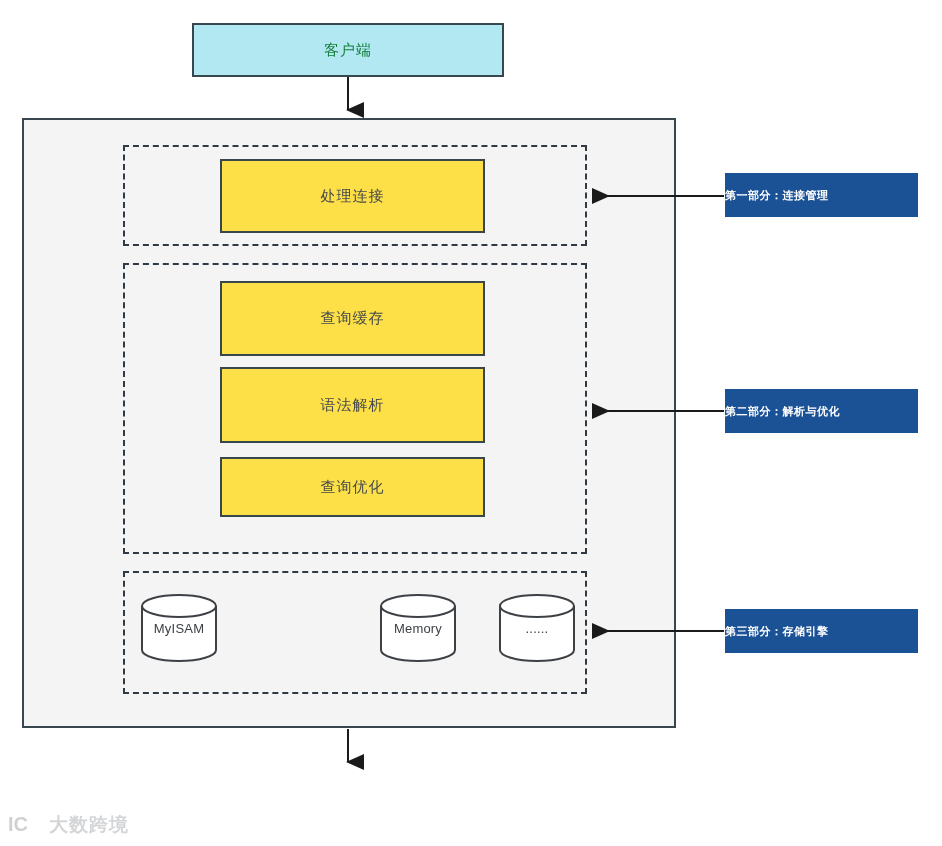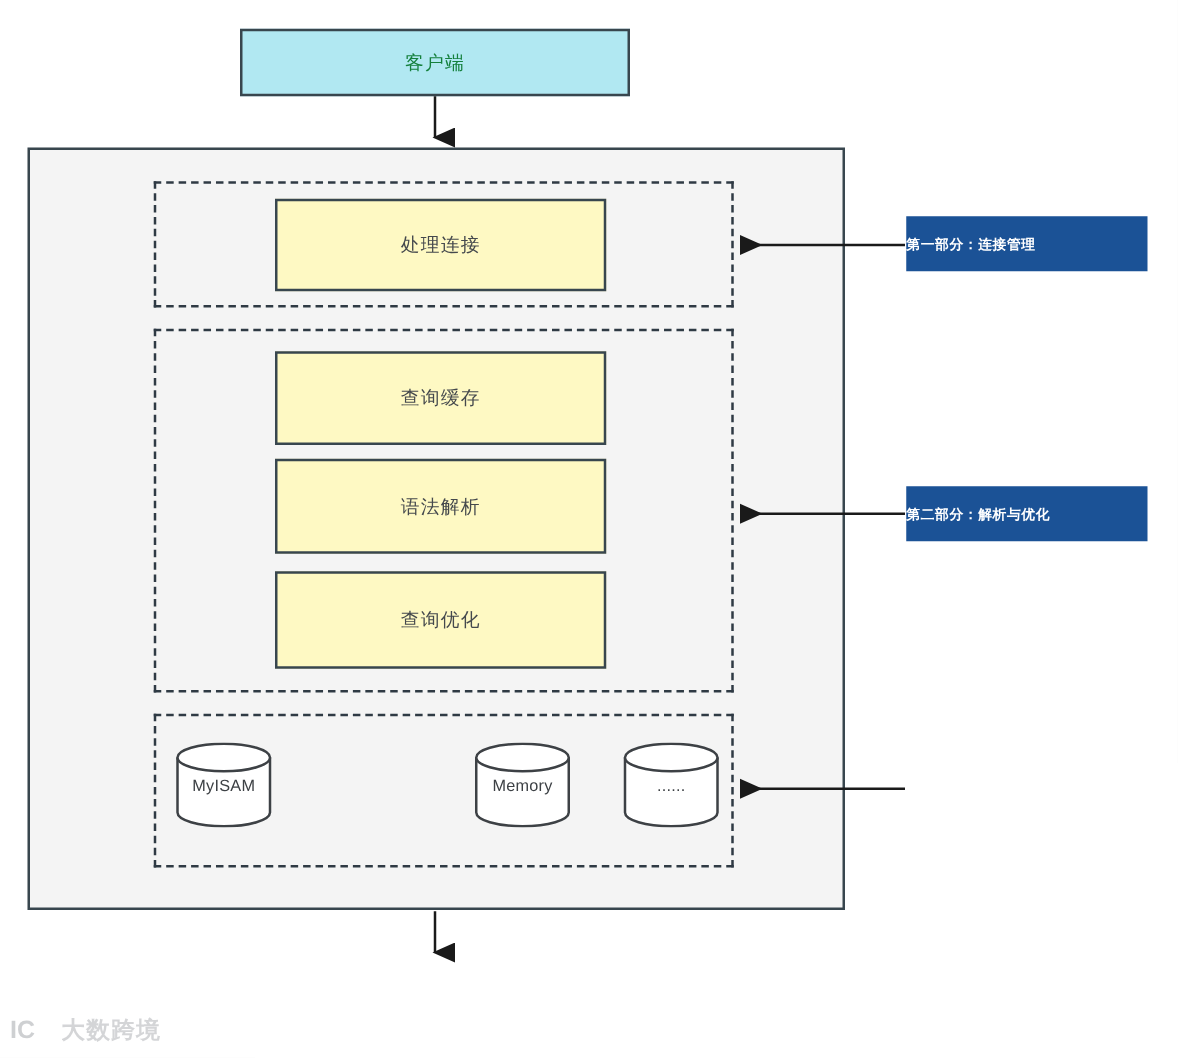--- a/index.html
+++ b/index.html
@@ -55,34 +55,34 @@
     box-sizing: border-box;
     background: transparent;
   }
   .group-connection { left: 123px; top: 145px; width: 464px; height: 101px; }
   .group-parse      { left: 123px; top: 263px; width: 464px; height: 291px; }
   .group-storage    { left: 123px; top: 571px; width: 464px; height: 123px; }
 
   
   .proc-box {
     position: absolute;
-    background: #fef9c3;
+    background: #fde047;
     border: 2px solid #38464e;
     box-sizing: border-box;
     display: flex;
     align-items: center;
     justify-content: center;
     font-size: 15px;
     color: #45494d;
     letter-spacing: 1px;
   }
   .proc-handle { left: 220px; top: 159px; width: 265px; height: 74px; }
   .proc-cache  { left: 220px; top: 281px; width: 265px; height: 75px; }
   .proc-parse  { left: 220px; top: 367px; width: 265px; height: 76px; }
-  .proc-opt    { left: 220px; top: 457px; width: 265px; height: 78px; }
+  .proc-opt    { left: 220px; top: 457px; width: 265px; height: 60px; }
 
   
   .cyl {
     position: absolute;
     top: 594px;
     width: 78px;
     height: 68px;
   }
   .cyl svg { display: block; }
   .cyl .cyl-label {
@@ -221,20 +221,23 @@
     </svg>
     <div class="cyl-label">......</div>
   </div>
 
 
   <div class="blue-label label-1">
     <span>第一部分：连接管理</span>
   </div>
   <div class="blue-label label-2">
     <span>第二部分：解析与优化</span>
+  </div>
+  <div class="blue-label label-3">
+    <span>第三部分：存储引擎</span>
   </div>
 
   <svg class="connectors">
     <defs>
       <marker id="arrow-down" markerWidth="10" markerHeight="10" refX="4" refY="8" orient="auto">
         <path d="M0,0 L4,9 L8,0 Z" fill="#1a1a1a"></path>
       </marker>
       <marker id="arrow-left" markerWidth="10" markerHeight="10" refX="8" refY="4" orient="auto">
         <path d="M9,0 L0,4 L9,8 Z" fill="#1a1a1a"></path>
       </marker>

